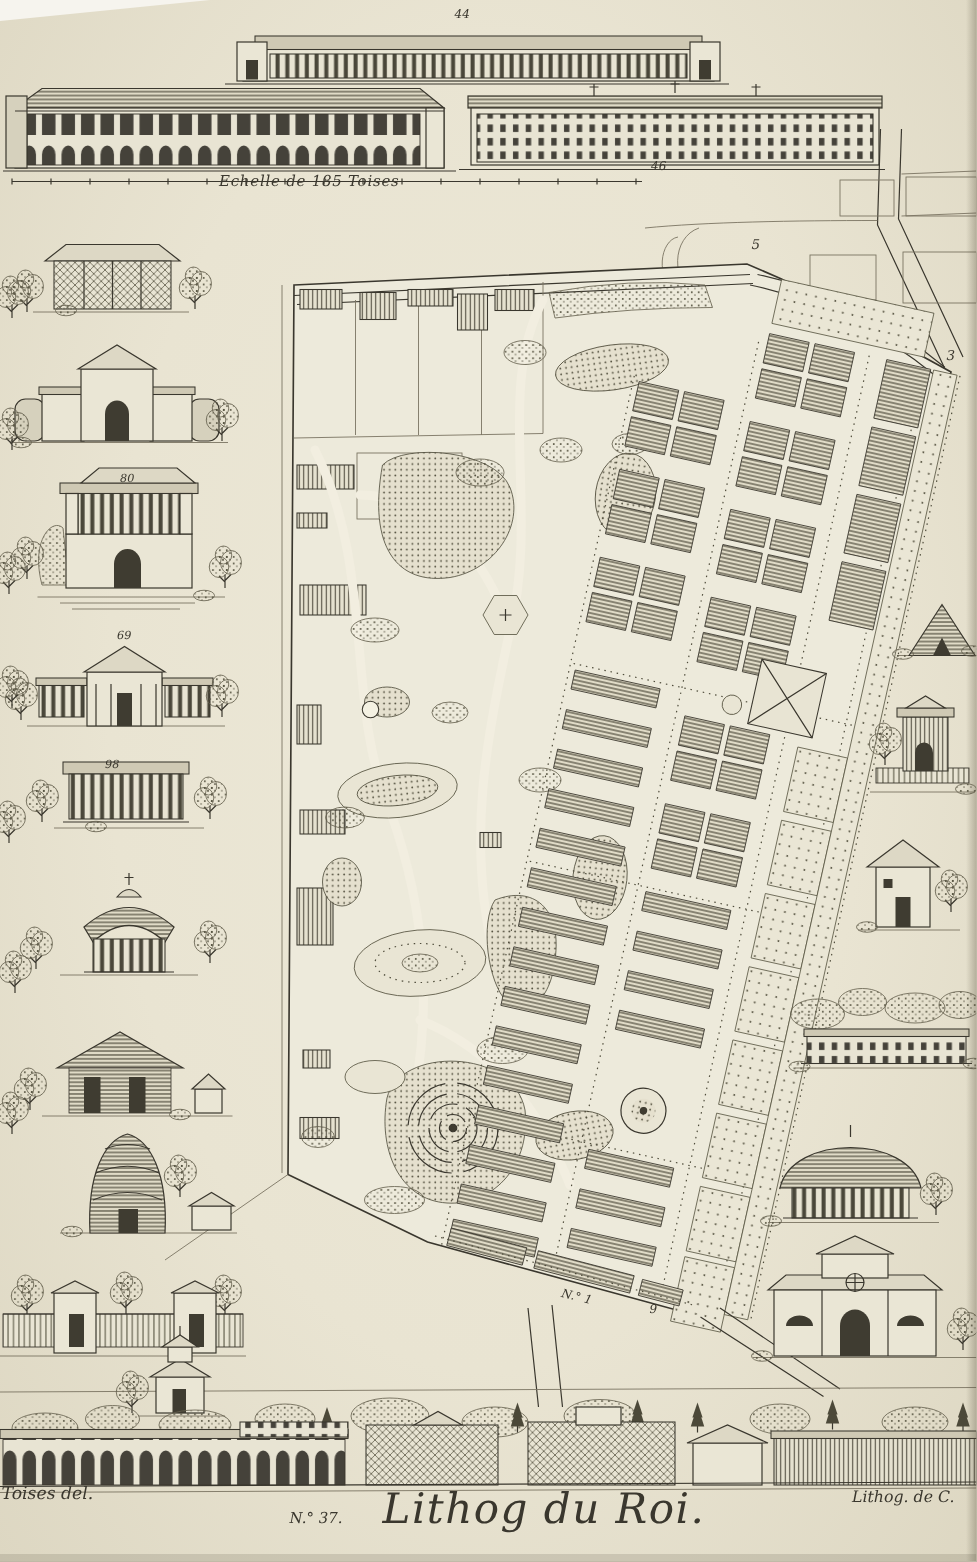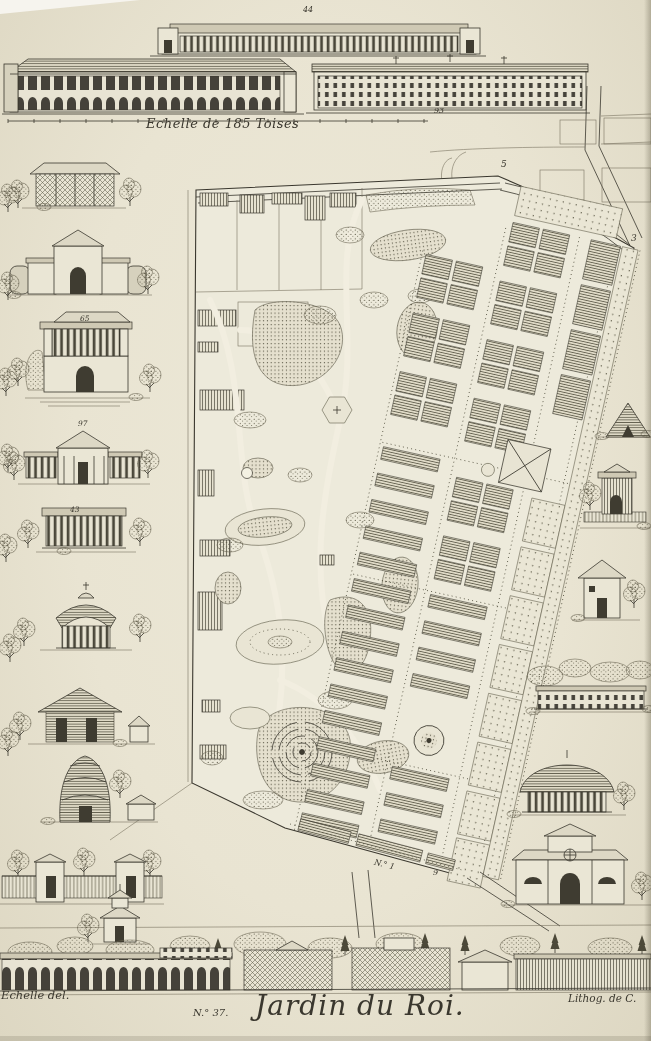--- a/index.html
+++ b/index.html
@@ -518,34 +518,34 @@
     <path d="M458,962 L485,950 L512,962 Z" class="roof"></path>
     <rect x="514" y="954" width="137" height="5" class="roofS"></rect>
     <rect x="516" y="959" width="135" height="31" class="winV"></rect>
     <path class="ln" d="M0,991 L651,988"></path>
     <path class="lnF" d="M0,995 L651,992"></path>
   </g>
 
   <polygon points="0,0 140,0 0,14" fill="#f6f4ee"></polygon>
 </svg>
 
-<div class="cap" style="left:146px;top:117px;font-size:13px;letter-spacing:.5px">Echelle de 185 Toises</div>
+<div class="cap" style="left:146px;top:117px;font-size:10px;letter-spacing:.5px">Echelle de 185 Toises</div>
 
 <div class="cap" style="left:303px;top:6px;font-size:8px">44</div>
-<div class="cap" style="left:434px;top:107px;font-size:8px">93</div>
-<div class="cap" style="left:80px;top:315px;font-size:7.5px">65</div>
-<div class="cap" style="left:78px;top:420px;font-size:7.5px">97</div>
-<div class="cap" style="left:70px;top:506px;font-size:7.5px">43</div>
+<div class="cap" style="left:434px;top:107px;font-size:8px">46</div>
+<div class="cap" style="left:80px;top:315px;font-size:7.5px">80</div>
+<div class="cap" style="left:78px;top:420px;font-size:7.5px">69</div>
+<div class="cap" style="left:70px;top:506px;font-size:7.5px">98</div>
 
 <div class="cap" style="left:501px;top:160px;font-size:9px">5</div>
 <div class="cap" style="left:631px;top:234px;font-size:9px">3</div>
 <div class="cap" style="left:374px;top:861px;font-size:8px;transform:rotate(14deg)">N.° 1</div>
 <div class="cap" style="left:433px;top:869px;font-size:8px">9</div>
 
-<div class="cap" style="left:1px;top:990px;font-size:11.5px">Echelle del.</div>
+<div class="cap" style="left:1px;top:990px;font-size:11.5px">Toises del.</div>
 <div class="cap" style="left:568px;top:993px;font-size:10.5px">Lithog. de C.</div>
 
 <div class="cap" style="left:193px;top:1008px;font-size:10px">N.° 37.</div>
-<div class="cap" style="left:255px;top:992px;font-size:28px;letter-spacing:1px">Jardin du Roi.</div>
+<div class="cap" style="left:255px;top:992px;font-size:28px;letter-spacing:1px">Lithog du Roi.</div>
 
 <div class="edgeR"></div>
 <div class="edgeB"></div>
 </div>
 
 </body></html>

